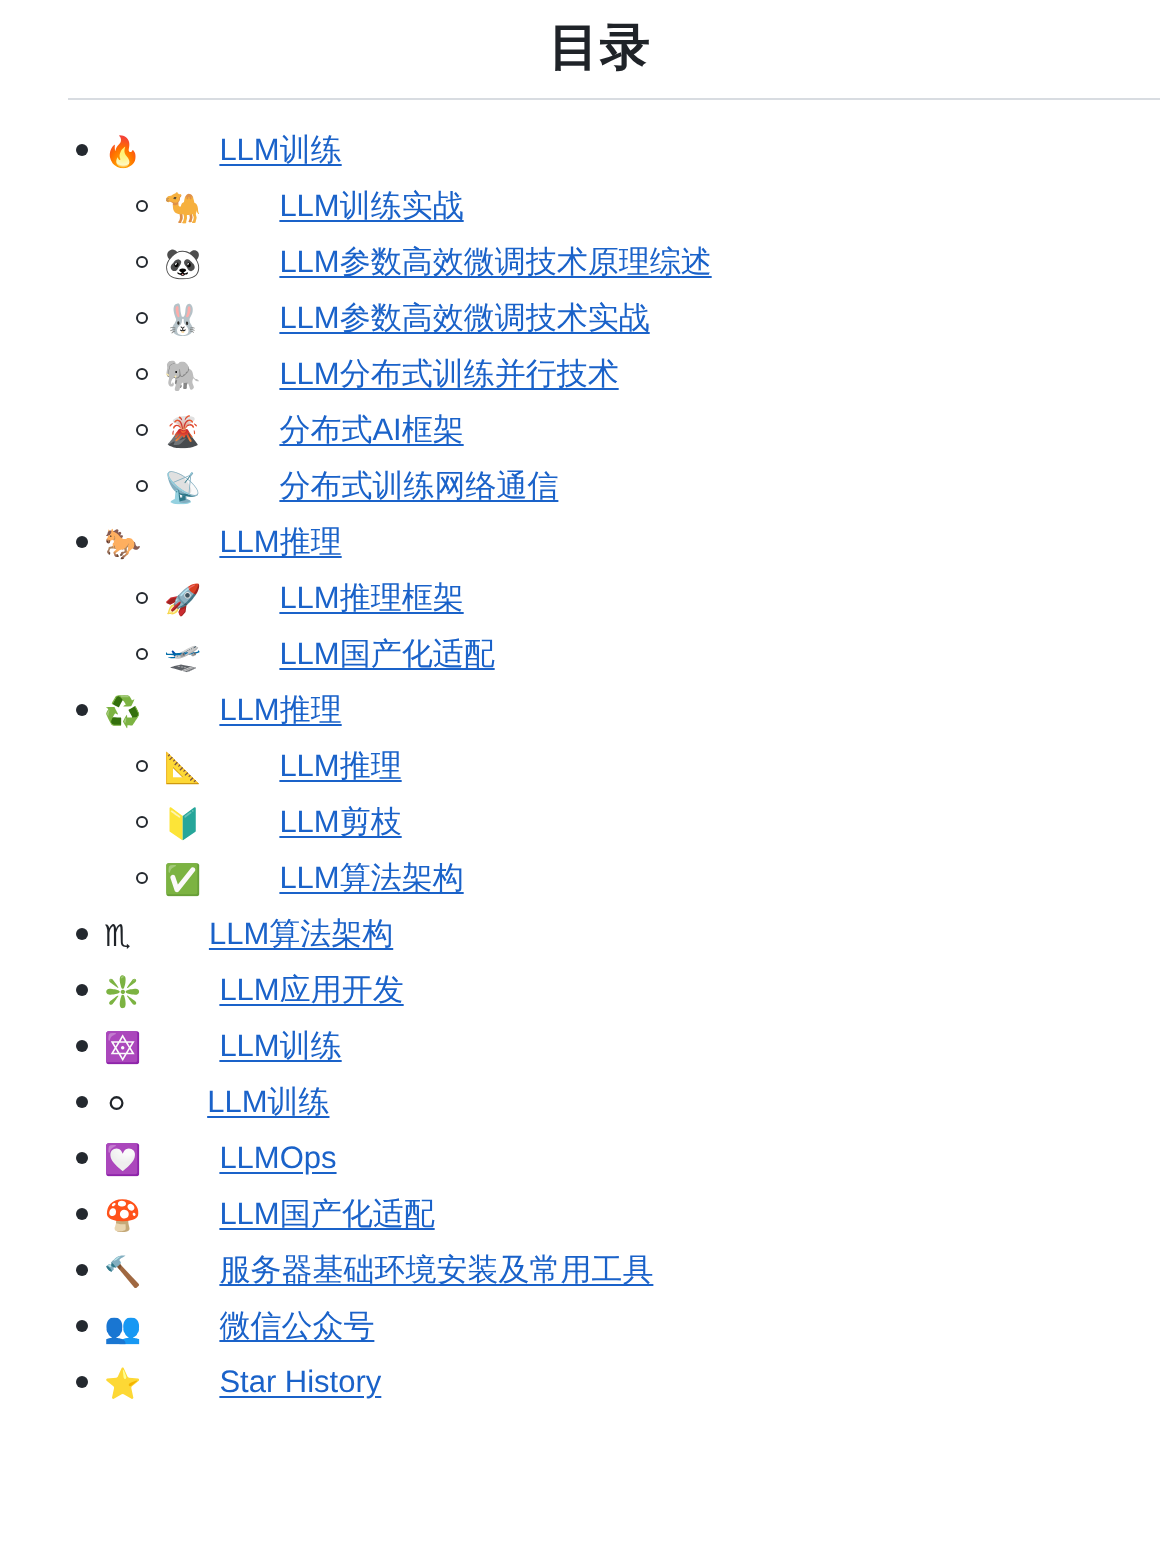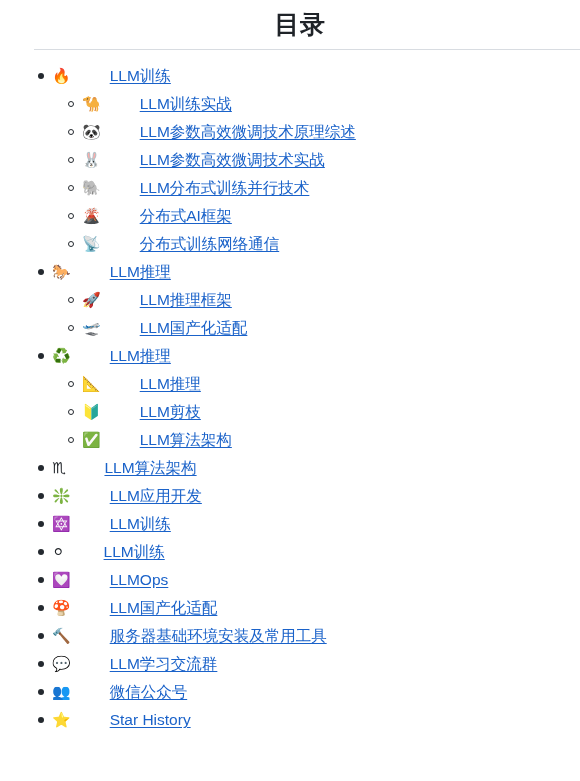--- a/index.html
+++ b/index.html
@@ -155,18 +155,17 @@
           <li class="toc-item level-2-item"><span class="marker"></span><span class="row"><span class="emoji">🔰</span><a class="toc-link" href="#">LLM剪枝</a></span></li>
           <li class="toc-item level-2-item"><span class="marker"></span><span class="row"><span class="emoji">✅</span><a class="toc-link" href="#">LLM算法架构</a></span></li>
         </ul></li>
       <li class="toc-item level-1-item"><span class="marker"></span><span class="row"><span class="emoji">♏</span><a class="toc-link" href="#">LLM算法架构</a></span></li>
       <li class="toc-item level-1-item"><span class="marker"></span><span class="row"><span class="emoji">❇️</span><a class="toc-link" href="#">LLM应用开发</a></span></li>
       <li class="toc-item level-1-item"><span class="marker"></span><span class="row"><span class="emoji">🔯</span><a class="toc-link" href="#">LLM训练</a></span></li>
       <li class="toc-item level-1-item"><span class="marker"></span><span class="row"><span class="emoji">⚪</span><a class="toc-link" href="#">LLM训练</a></span></li>
       <li class="toc-item level-1-item"><span class="marker"></span><span class="row"><span class="emoji">💟</span><a class="toc-link" href="#">LLMOps</a></span></li>
       <li class="toc-item level-1-item"><span class="marker"></span><span class="row"><span class="emoji">🍄</span><a class="toc-link" href="#">LLM国产化适配</a></span></li>
       <li class="toc-item level-1-item"><span class="marker"></span><span class="row"><span class="emoji">🔨</span><a class="toc-link" href="#">服务器基础环境安装及常用工具</a></span></li>
-      <li class="toc-item level-1-item"><span class="marker"></span><span class="row"><span class="emoji">💬</span><a class="toc-link" href="#">LLM学习交流群</a></span></li>
       <li class="toc-item level-1-item"><span class="marker"></span><span class="row"><span class="emoji">👥</span><a class="toc-link" href="#">微信公众号</a></span></li>
       <li class="toc-item level-1-item"><span class="marker"></span><span class="row"><span class="emoji">⭐</span><a class="toc-link" href="#">Star History</a></span></li>
     </ul>
 
 </div>
 
 </body></html>

